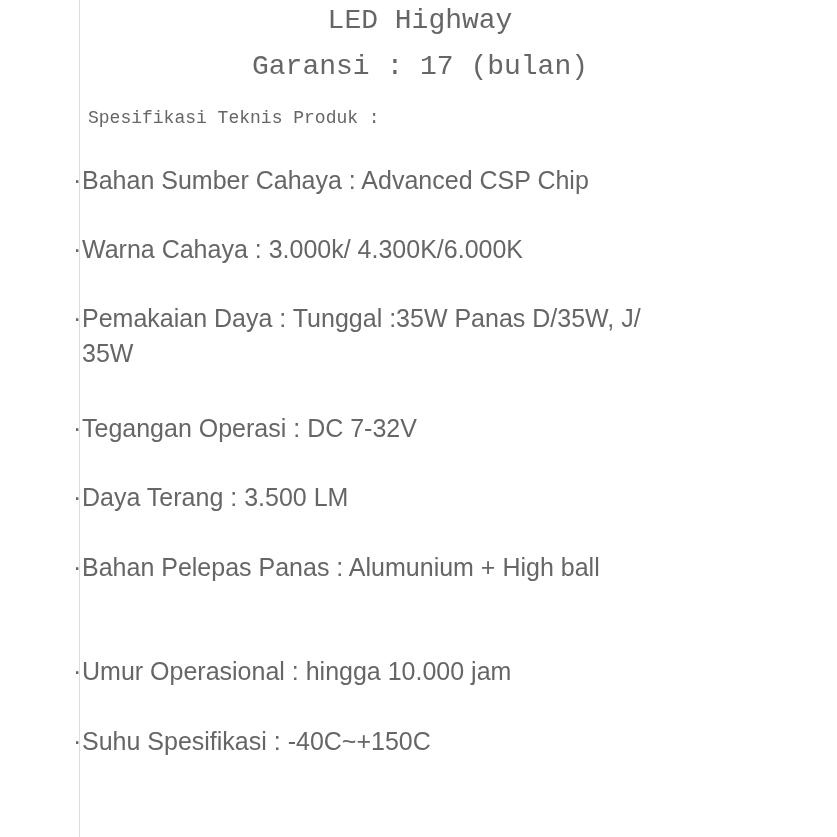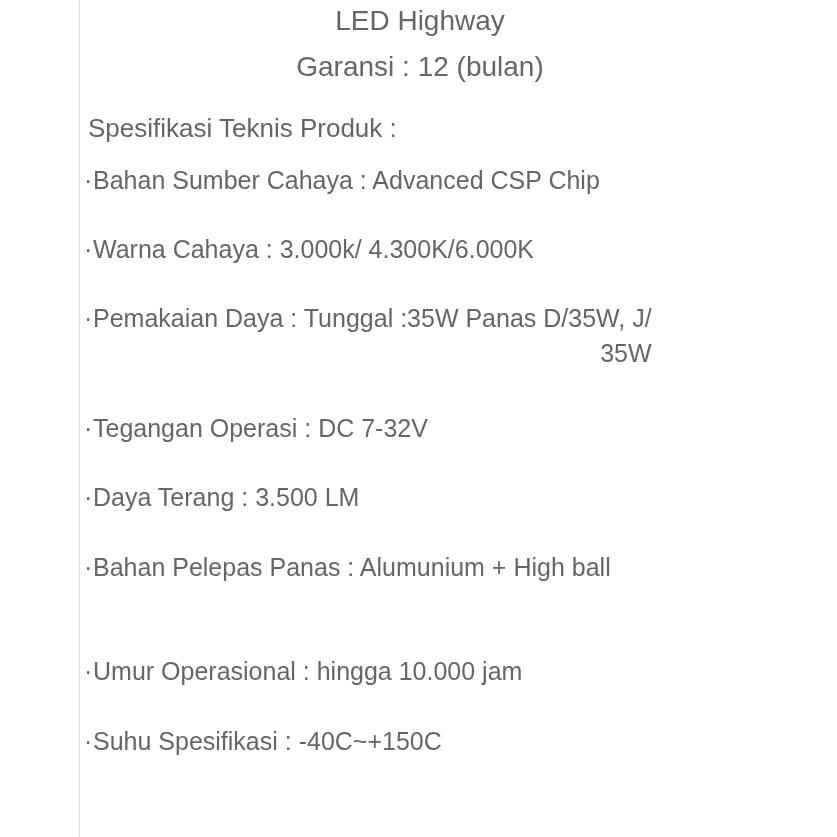--- a/index.html
+++ b/index.html
@@ -24,56 +24,57 @@
       background: #dcdcdc;
     }
     .title {
       position: absolute;
       left: 80px;
       width: 680px;
       text-align: center;
       font-size: 28px;
       line-height: 32px;
       white-space: nowrap;
+      font-family: Liberation Mono, monospace;
     }
     .title.t1 { top: 5px; }
     .title.t2 { top: 51px; }
     .heading {
       position: absolute;
       left: 88px;
-      top: 112px;
-      font-size: 26px;
+      top: 102px;
+      font-size: 18px;
       line-height: 32px;
       white-space: nowrap;
+      font-family: Liberation Mono, monospace;
     }
     .spec {
       position: absolute;
-      left: 84px;
+      left: 73px;
       font-size: 25px;
       line-height: 35px;
       white-space: nowrap;
     }
     .spec .bullet {
       display: inline-block;
       width: 9px;
       text-align: left;
     }
     .spec .cont {
       display: block;
       padding-left: 9px;
-      text-align: right;
     }
   </style>
 </head>
 <body>
 
 <div class="left-rule"></div>
 
 <div class="title t1">LED Highway</div>
-<div class="title t2">Garansi : 12 (bulan)</div>
+<div class="title t2">Garansi : 17 (bulan)</div>
 
 <div class="heading">Spesifikasi Teknis Produk :</div>
 
 <div class="spec" style="top:163px">
   <span class="bullet">·</span><span>Bahan Sumber Cahaya : Advanced CSP Chip</span>
 </div>
 
 <div class="spec" style="top:232px">
   <span class="bullet">·</span><span>Warna Cahaya : 3.000k/ 4.300K/6.000K</span>
 </div>

